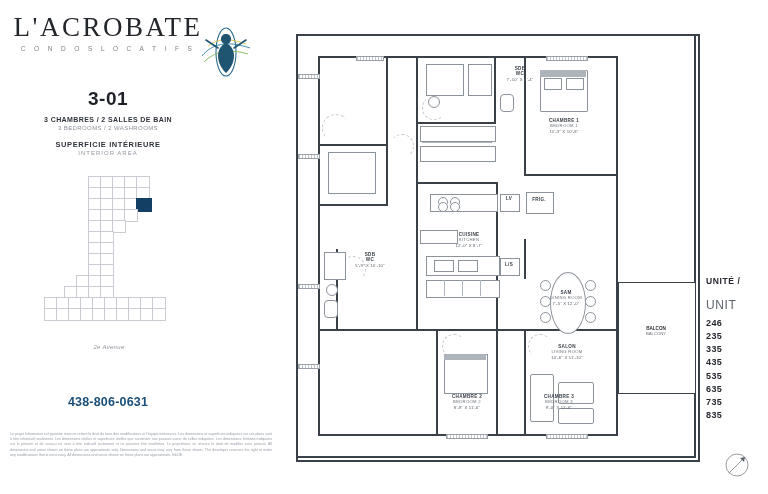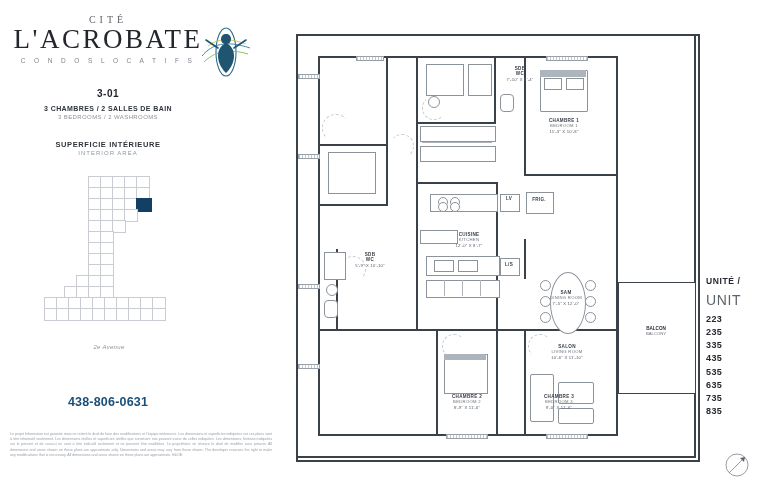--- a/index.html
+++ b/index.html
@@ -26,21 +26,21 @@
     font-size:27px;letter-spacing:2.5px;color:#23262b;line-height:1;
     white-space:nowrap;
   }
   .brand .tagline{
     font-size:6.5px;letter-spacing:3.4px;color:#7d828a;margin-top:4px;
   }
   .logo-mark{position:absolute;left:196px;top:26px;width:60px;height:52px;}
 
   .modele{position:absolute;left:8px;top:86px;width:200px;text-align:center;}
   .modele .t1{font-size:8px;letter-spacing:1.6px;color:#3a3f46;font-weight:bold;}
-  .modele .t2{font-size:10px;font-weight:bold;color:#1d2026;letter-spacing:0.5px;margin-top:2px;}
+  .modele .t2{font-size:19px;font-weight:bold;color:#1d2026;letter-spacing:0.5px;margin-top:2px;}
   .modele .t3{font-size:7px;font-weight:bold;color:#2f343b;letter-spacing:0.4px;margin-top:6px;}
   .modele .t4{font-size:6px;color:#8d929a;letter-spacing:0.4px;margin-top:2px;}
 
   .superficie{position:absolute;left:8px;top:140px;width:200px;text-align:center;}
   .superficie .s1{font-size:7.5px;font-weight:bold;color:#2f343b;letter-spacing:0.6px;}
   .superficie .s2{font-size:6px;color:#9198a0;letter-spacing:1px;margin-top:1px;}
   .superficie .s3{font-size:7.5px;font-weight:bold;color:#2f343b;margin-top:2px;}
 
   
   .keyplan{position:absolute;left:44px;top:176px;width:130px;height:160px;}
@@ -83,35 +83,34 @@
   .circ{position:absolute;border:0.8px solid #8d939b;border-radius:50%;background:#fff;}
   .arc{position:absolute;border:0.8px dashed #c2c7cd;border-radius:50%;}
   .balcony{
     position:absolute;border:1.2px solid #3b4149;background:#fff;
   }
   .balcony-label{position:absolute;text-align:center;}
 
   
   .right{position:absolute;left:706px;top:276px;width:62px;}
   .unit-t1{font-size:8.5px;font-weight:bold;color:#24282e;letter-spacing:0.6px;}
-  .unit-t2{font-size:14px;color:#5d636b;letter-spacing:0.6px;margin-top:6px;}
+  .unit-t2{font-size:12px;color:#5d636b;letter-spacing:0.6px;margin-top:12px;}
   .unit-list{margin-top:5px;}
   .unit-list div{font-size:9px;font-weight:bold;color:#24282e;letter-spacing:0.4px;line-height:1.46;}
 
   .compass{position:absolute;left:724px;top:452px;width:26px;height:26px;}
 </style>
 </head>
 <body>
 
 <div class="page">
 
   <div class="left">
 
     <div class="brand">
-      <div class="cite">CITÉ</div>
       <div class="name">L'ACROBATE</div>
       <div class="tagline">C O N D O S   L O C A T I F S</div>
     </div>
 
     <div class="logo-mark">
       <svg width="60" height="52" viewBox="0 0 60 52">
         <ellipse cx="30" cy="26" rx="10" ry="24" fill="none" stroke="#2c6d8f" stroke-width="1.1"></ellipse>
         <path d="M6 30 C16 18 30 14 54 22" fill="none" stroke="#3c8fae" stroke-width="1"></path>
         <path d="M8 36 C18 26 32 22 52 28" fill="none" stroke="#7fb84f" stroke-width="0.9"></path>
         <path d="M12 20 C22 12 34 12 50 18" fill="none" stroke="#d8c24a" stroke-width="0.9"></path>
@@ -379,21 +378,21 @@
     <div class="balcony-label" style="left:324px;top:292px;width:72px;">
       <div class="rn" style="font-size:4.6px;font-weight:bold;">BALCON</div>
       <div class="re" style="font-size:4.2px;color:#6d737b;">BALCONY</div>
     </div>
   </div>
 
   <div class="right">
     <div class="unit-t1">UNITÉ /</div>
     <div class="unit-t2">UNIT</div>
     <div class="unit-list">
-      <div>223</div>
+      <div>246</div>
       <div>235</div>
       <div>335</div>
       <div>435</div>
       <div>535</div>
       <div>635</div>
       <div>735</div>
       <div>835</div>
     </div>
   </div>
 

